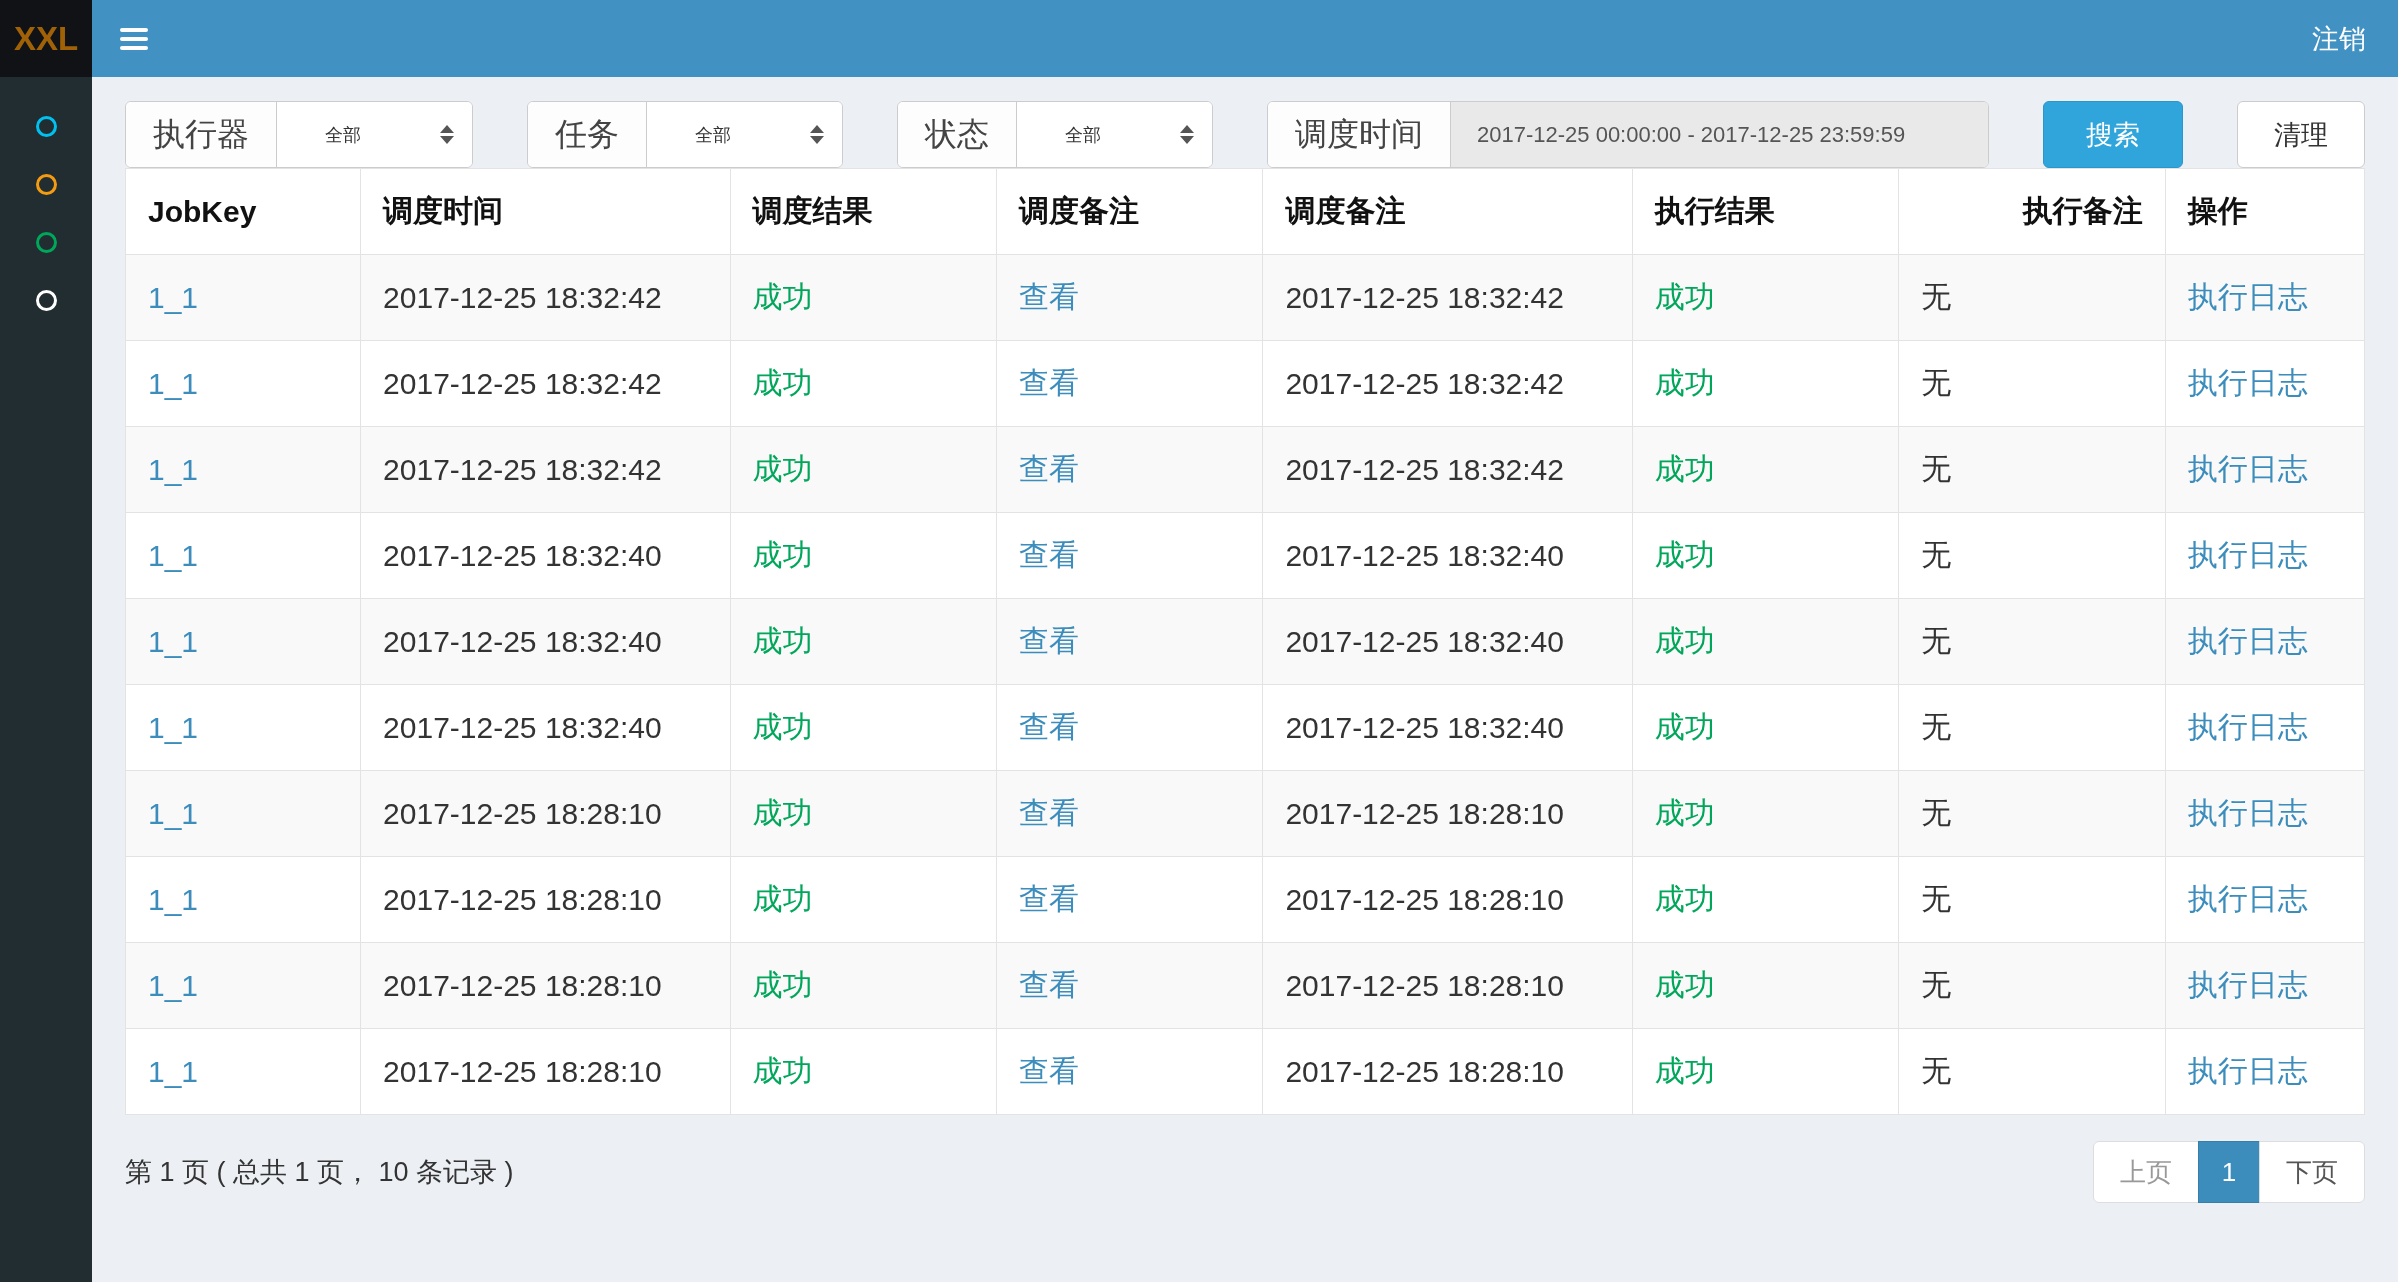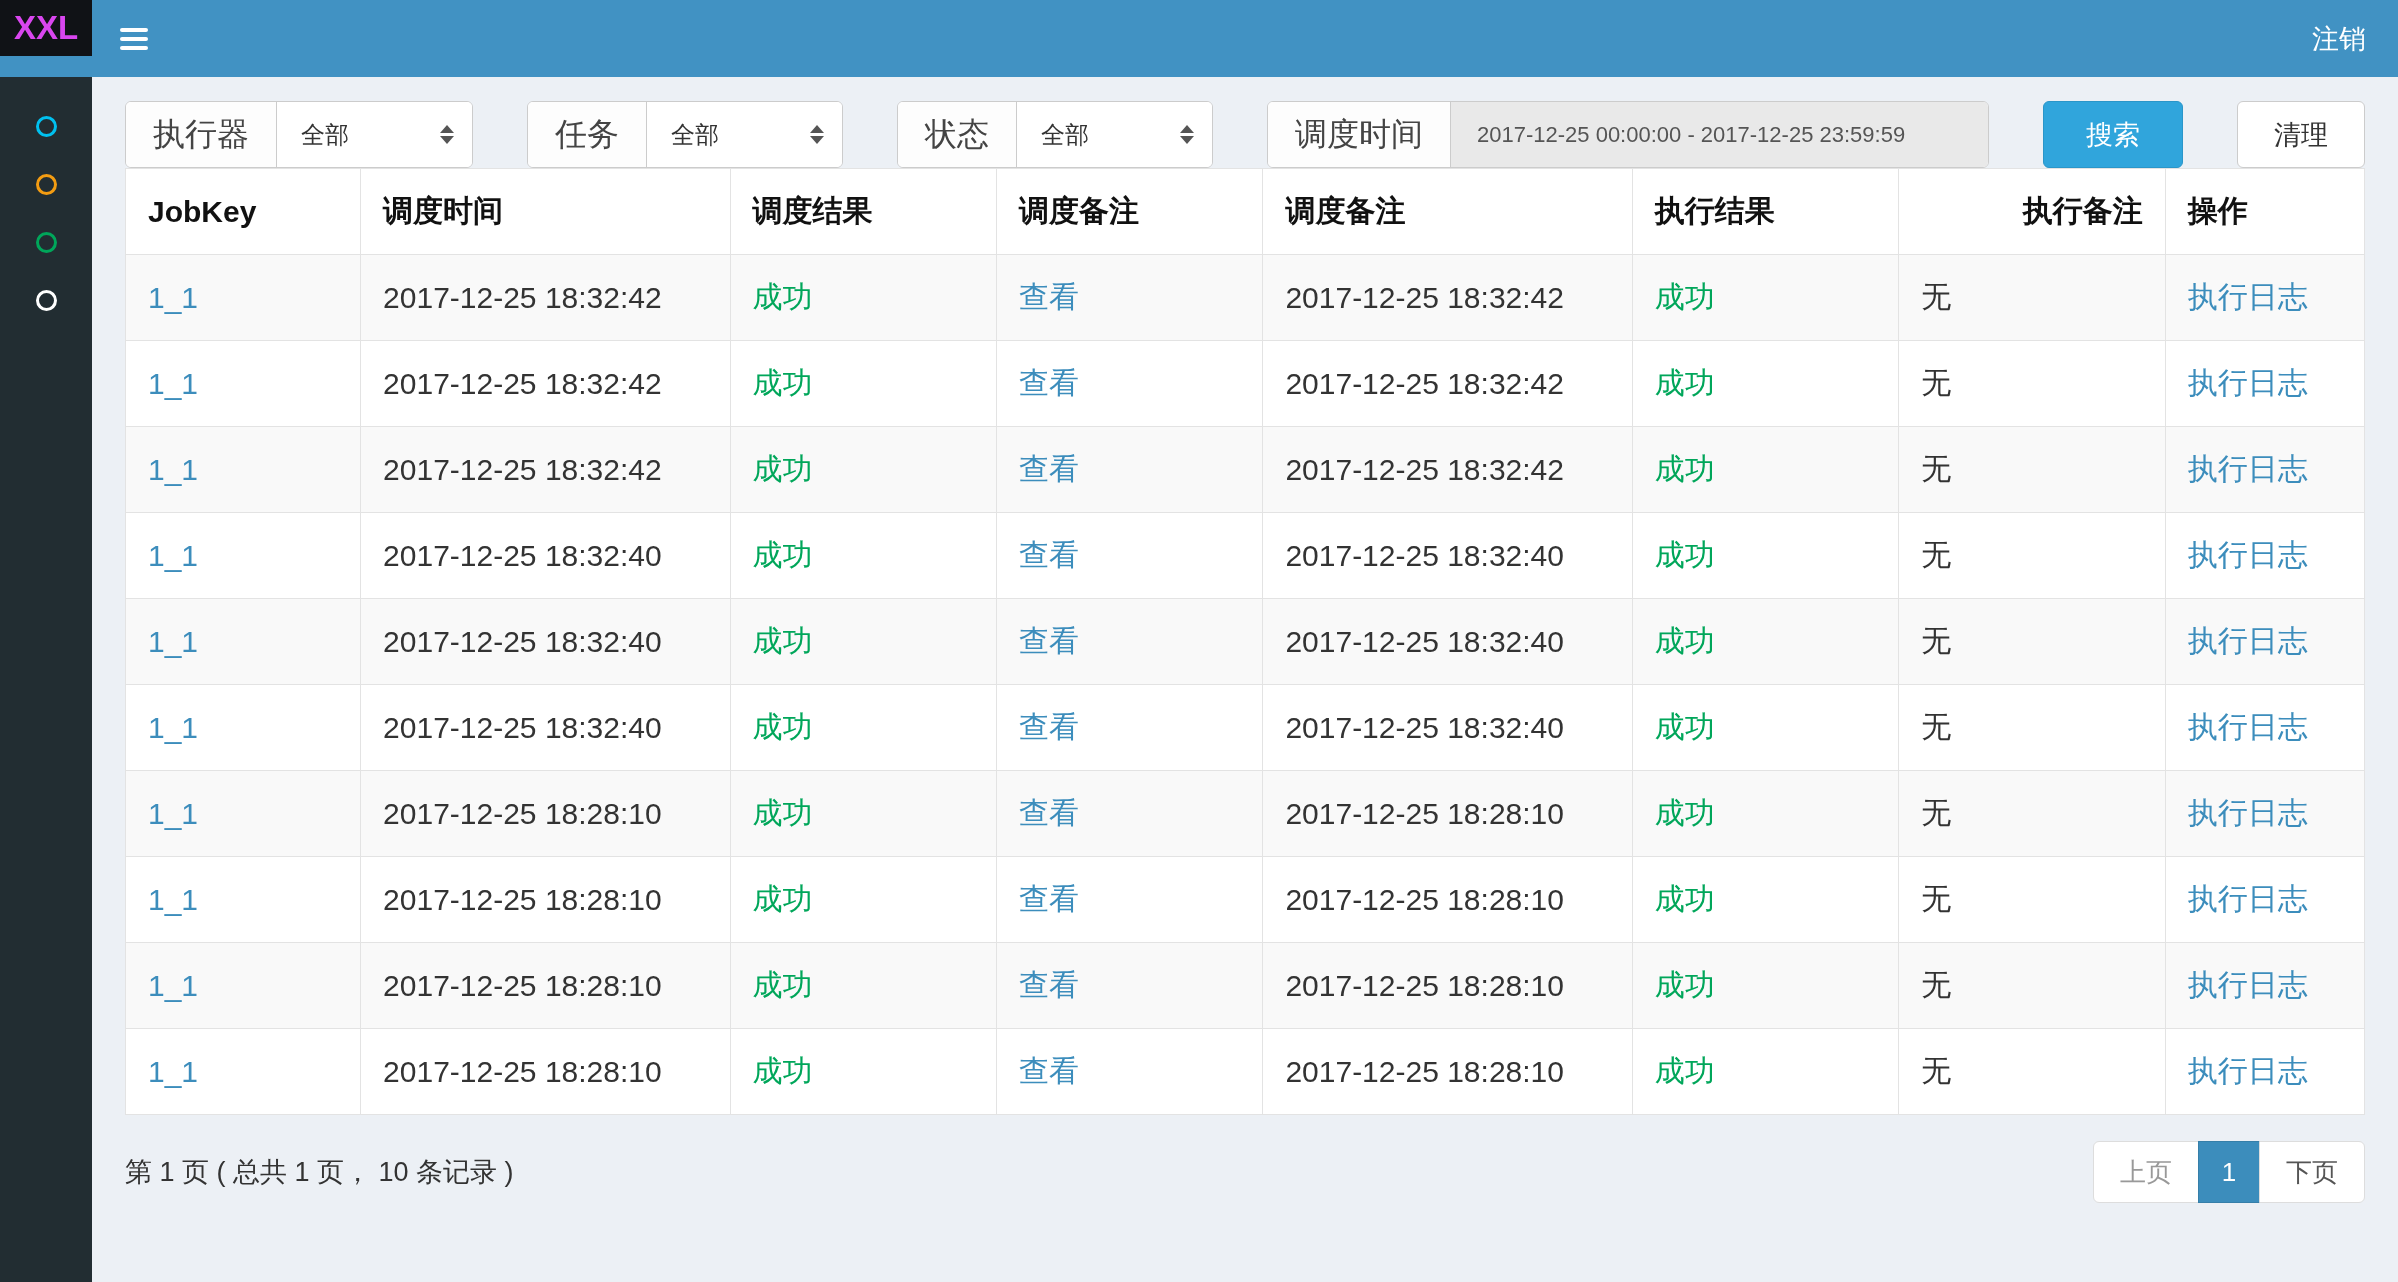--- a/index.html
+++ b/index.html
@@ -19,41 +19,41 @@
   html,body{width:2398px;height:1282px;}
   body{
     font-family:"Liberation Sans","DejaVu Sans",sans-serif;
     background:var(--content-bg);
     position:relative;
     overflow:hidden;
     color:#333;
   }
   
   .navbar{position:absolute;top:0;left:0;right:0;height:77px;background:var(--navbar-bg);display:flex;z-index:20;}
-  .logo{width:92px;height:56px;background:var(--logo-bg);color:#d946ef;font-weight:bold;font-size:33px;display:flex;align-items:center;justify-content:center;cursor:pointer;}
+  .logo{width:92px;height:77px;background:var(--logo-bg);color:#a16207;font-weight:bold;font-size:33px;display:flex;align-items:center;justify-content:center;cursor:pointer;}
   .nav-main{flex:1;display:flex;align-items:flex-start;}
   .hamburger{padding:0 28px;height:100%;display:flex;align-items:center;cursor:pointer;}
   .bars{display:inline-flex;flex-direction:column;gap:5px;}
   .bars i{display:block;width:28px;height:4px;background:#fff;border-radius:2px;}
   .logout{margin-left:auto;color:#fff;font-size:27px;padding:0 32px;height:100%;display:flex;align-items:center;cursor:pointer;}
   
   .sidebar{position:absolute;top:77px;left:0;bottom:0;width:92px;background:var(--sidebar-bg);padding-top:20px;}
   .side-item{height:58px;display:flex;align-items:center;justify-content:center;cursor:pointer;}
   .circle{width:21px;height:21px;border-radius:50%;border:3px solid #fff;display:inline-block;}
   
   .content{position:absolute;top:77px;left:92px;right:0;bottom:0;padding:24px 33px 0 33px;}
   .page-header{margin:6px 0 28px 0;display:flex;align-items:baseline;gap:18px;}
   .page-header h1{font-size:40px;font-weight:bold;color:#222;display:flex;align-items:baseline;gap:18px;}
   .page-header small{font-size:27px;font-weight:normal;color:#999;}
   
   .filters{display:flex;align-items:stretch;height:67px;gap:54px;}
   .input-group{display:flex;border:1px solid var(--border);border-radius:6px;background:#fff;overflow:hidden;}
   .addon{padding:0 27px;display:flex;align-items:center;border-right:1px solid var(--border);font-size:32px;color:#444;background:#fdfdfd;white-space:nowrap;}
   .select{display:flex;align-items:center;justify-content:space-between;padding:0 18px 0 24px;min-width:195px;background:#fff;cursor:pointer;}
-  .sel-val{font-size:24px;color:#333;}
+  .sel-val{font-size:18px;color:#333;margin-left:24px;}
   .stepper{display:inline-flex;flex-direction:column;align-items:center;gap:3px;margin-left:16px;}
   .stepper::before,.stepper::after{content:"";display:block;width:0;height:0;border-left:7px solid transparent;border-right:7px solid transparent;}
   .stepper::before{border-bottom:8px solid #555;}
   .stepper::after{border-top:8px solid #555;}
   .time-group{flex:1;}
   .time-input{flex:1;border:none;outline:none;background:#e9e9e9;color:#555;font-size:22px;padding:0 26px;font-family:"Liberation Sans","DejaVu Sans",sans-serif;}
   .btn{height:67px;border-radius:6px;font-size:27px;cursor:pointer;font-family:"Liberation Sans","DejaVu Sans",sans-serif;}
   .btn-search{width:140px;background:var(--search-btn);border:1px solid var(--search-btn-border);color:#fff;}
   .btn-clear{width:128px;background:#fff;border:1px solid var(--border);color:#333;}
   

